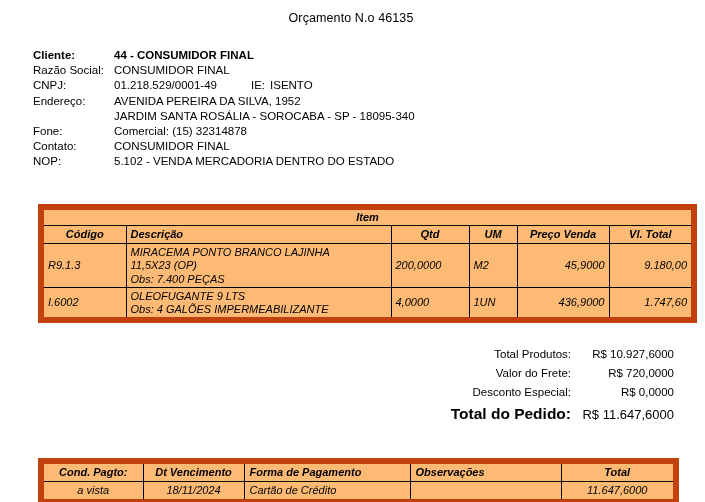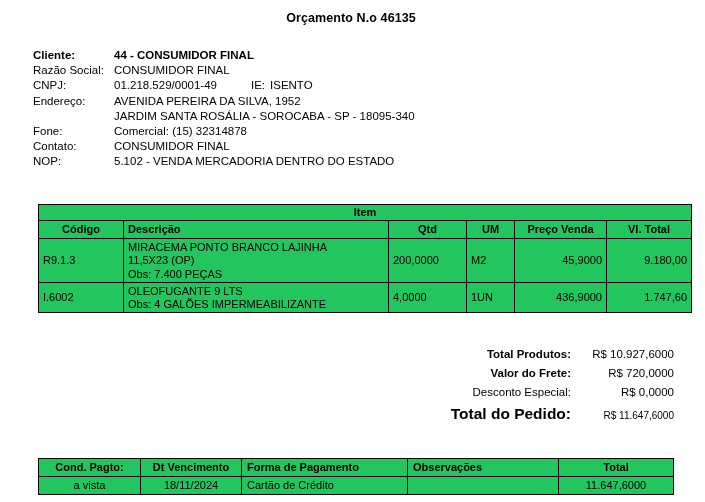--- a/index.html
+++ b/index.html
@@ -15,21 +15,21 @@
     position: relative;
     overflow: hidden;
   }
 
   
   .doc-title {
     position: absolute;
     top: 11px; left: 0; width: 682px;
     text-align: center;
     font-size: 12.5px;
-    font-weight: bold;
+    font-weight: normal;
     letter-spacing: 0.1px;
     padding-right: 0px;
     padding-left: 20px;
   }
 
   
   .cust-block {
     position: absolute;
     top: 48px; left: 33px;
     width: 600px;
@@ -51,22 +51,23 @@
   }
   .cust-row.strong .cust-label,
   .cust-row.strong .cust-value { font-weight: bold; }
   .ie-gap { display: inline-block; width: 34px; }
 
   
   .tbl {
     position: absolute;
     border-collapse: collapse;
     table-layout: fixed;
-    background: #22c55e;
-    border: 1px solid #c2410c;
+    background: #fdba74;
+    border: 6px solid #c2410c;
+    font-style: italic;
   }
   .tbl td, .tbl th {
     border: 1px solid #000000;
     font-size: 11px;
     font-weight: normal;
     padding: 1px 4px;
     vertical-align: top;
     line-height: 13.2px;
   }
   .tbl th { font-weight: bold; }
@@ -109,35 +110,35 @@
   }
   .tot-row {
     display: flex;
     align-items: baseline;
     justify-content: flex-end;
     height: 19px;
   }
   .tot-label {
     text-align: right;
     font-size: 11.5px;
-    font-weight: bold;
+    font-weight: normal;
     padding-right: 6px;
     white-space: nowrap;
   }
   .tot-row.plain .tot-label { font-weight: normal; }
   .tot-value {
     width: 97px;
     flex: 0 0 97px;
     text-align: right;
     font-size: 11.5px;
     white-space: nowrap;
   }
   .tot-row.grand { height: 24px; align-items: baseline; }
   .tot-row.grand .tot-label { font-size: 15.5px; font-weight: bold; }
-  .tot-row.grand .tot-value { font-size: 10px; }
+  .tot-row.grand .tot-value { font-size: 13px; }
 
   
   #payment-table {
     top: 458px; left: 38px;
     width: 635px;
   }
   #payment-table th, #payment-table td {
     height: 18px;
     vertical-align: middle;
     padding: 1px 5px;

